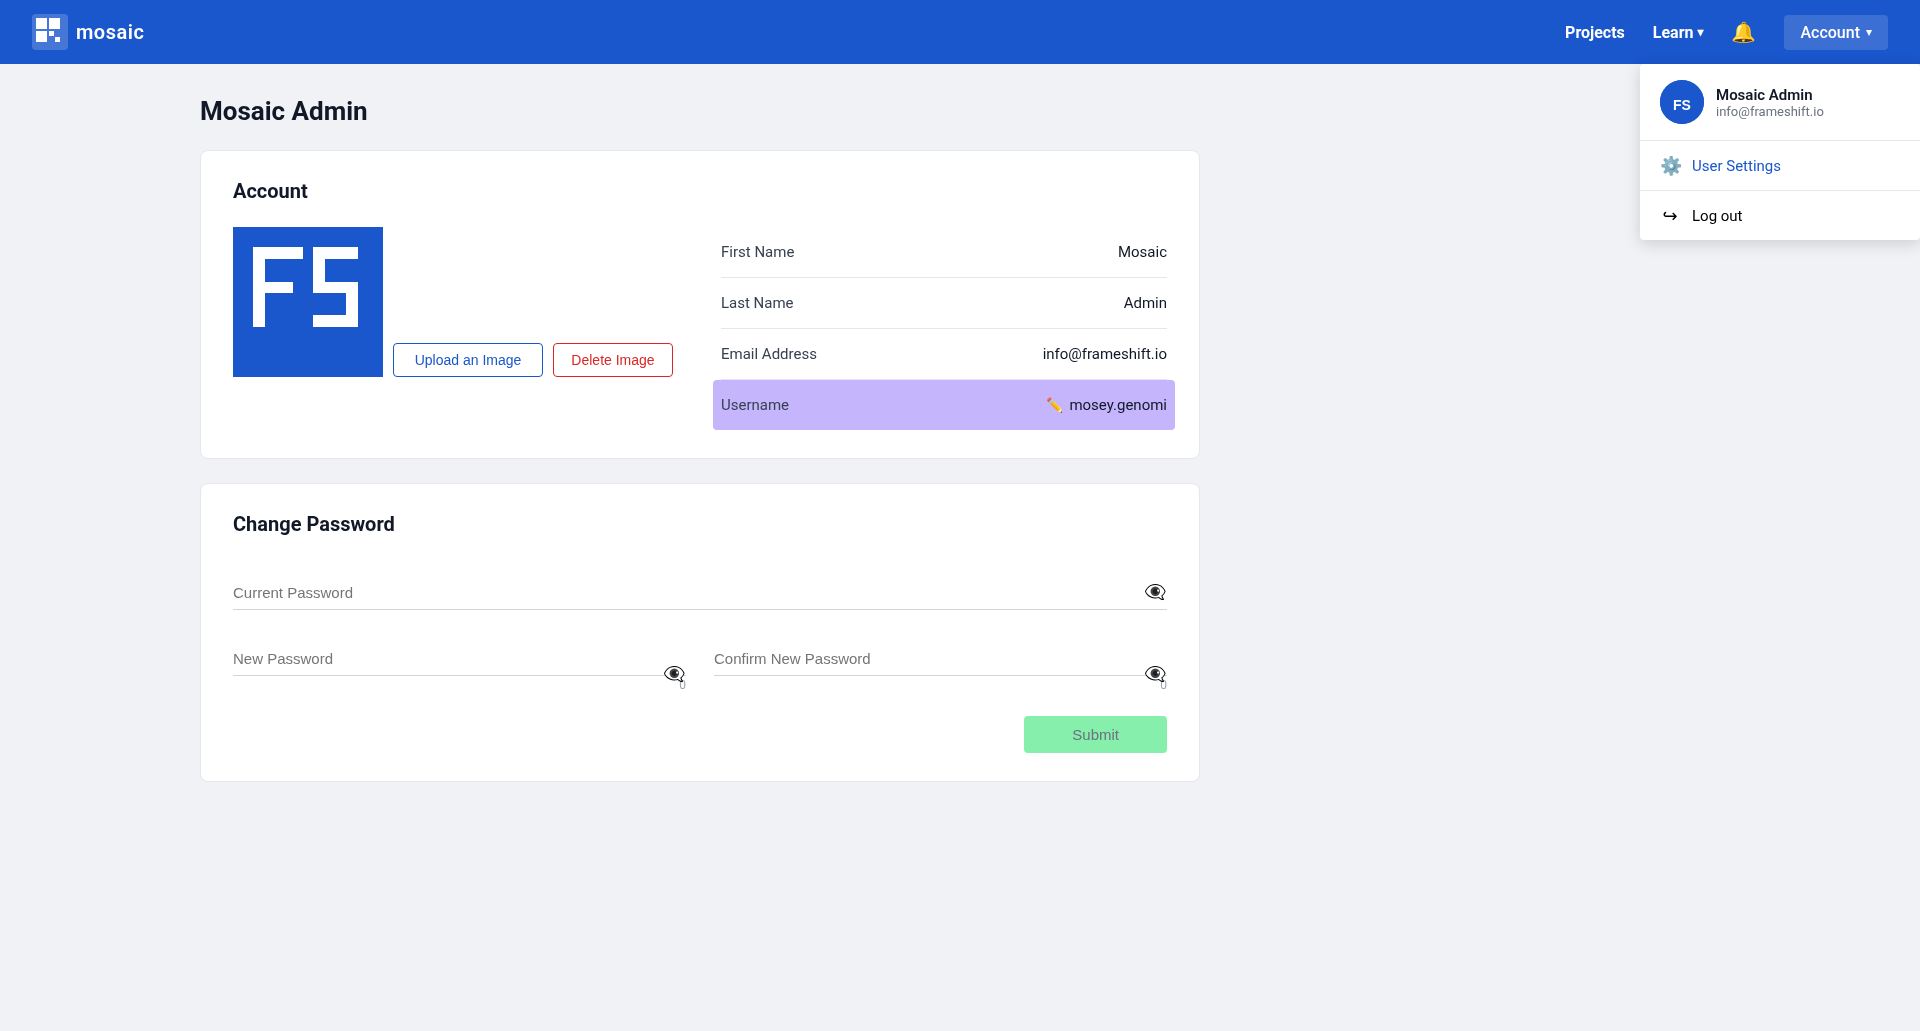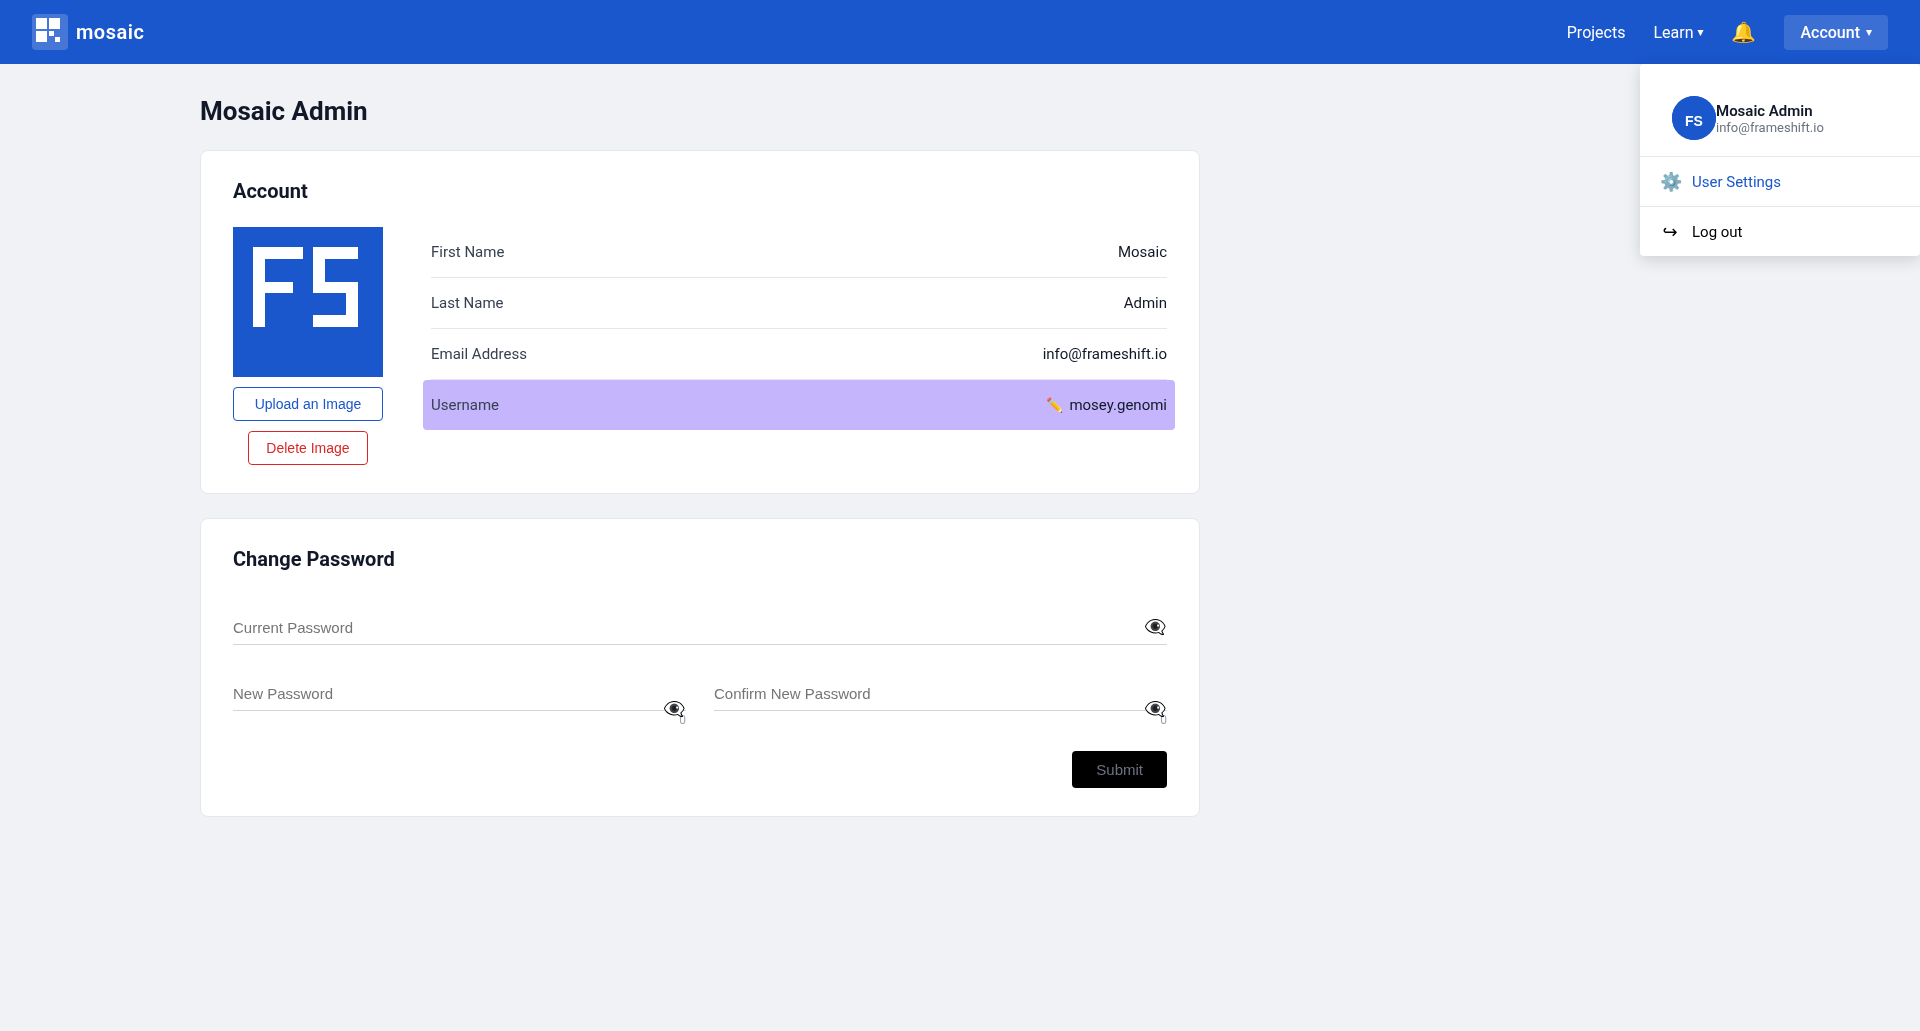--- a/index.html
+++ b/index.html
@@ -32,21 +32,21 @@
       letter-spacing: 0.5px;
     }
     .navbar-right {
       display: flex;
       align-items: center;
       gap: 28px;
     }
     .navbar-link {
       color: white;
       font-size: 16px;
-      font-weight: 400;
+      font-weight: 700;
       cursor: pointer;
       display: flex;
       align-items: center;
       gap: 4px;
     }
     .navbar-link .chevron {
       font-size: 12px;
     }
     .navbar-bell {
       color: white;
@@ -73,24 +73,23 @@
       right: 0;
       width: 280px;
       background: white;
       box-shadow: 0 4px 16px rgba(0,0,0,0.15);
       border-radius: 4px;
       z-index: 200;
     }
     .dropdown-user-info {
       display: flex;
       align-items: center;
-      gap: 0;
-      padding: 16px 32px;
+      gap: 12px;
+      padding: 16px 20px;
       border-bottom: 1px solid #e5e7eb;
-      margin-top: 16px;
     }
     .dropdown-avatar {
       width: 44px;
       height: 44px;
       background: #1a56cc;
       border-radius: 50%;
       display: flex;
       align-items: center;
       justify-content: center;
       color: white;
@@ -155,22 +154,21 @@
     }
 
     
     .account-content {
       display: flex;
       gap: 48px;
       align-items: flex-start;
     }
     .avatar-section {
       display: flex;
-      flex-direction: column;
-      align-items: center;
+      align-items: flex-end;
       gap: 10px;
       flex-shrink: 0;
     }
     .user-avatar-large {
       width: 150px;
       height: 150px;
       background: #1a56cc;
       display: flex;
       align-items: center;
       justify-content: center;
@@ -269,24 +267,24 @@
       font-size: 12px;
       color: #9ca3af;
       margin-top: 2px;
     }
     .submit-row {
       display: flex;
       justify-content: flex-end;
       margin-top: 24px;
     }
     .btn-submit {
-      background: #000000;
+      background: #86efac;
       color: #6b7280;
       border: none;
-      padding: 10px 24px;
+      padding: 10px 48px;
       border-radius: 4px;
       font-size: 15px;
       font-weight: 500;
       cursor: not-allowed;
     }
   </style>
 </head>
 <body>
 
 <nav class="navbar">

